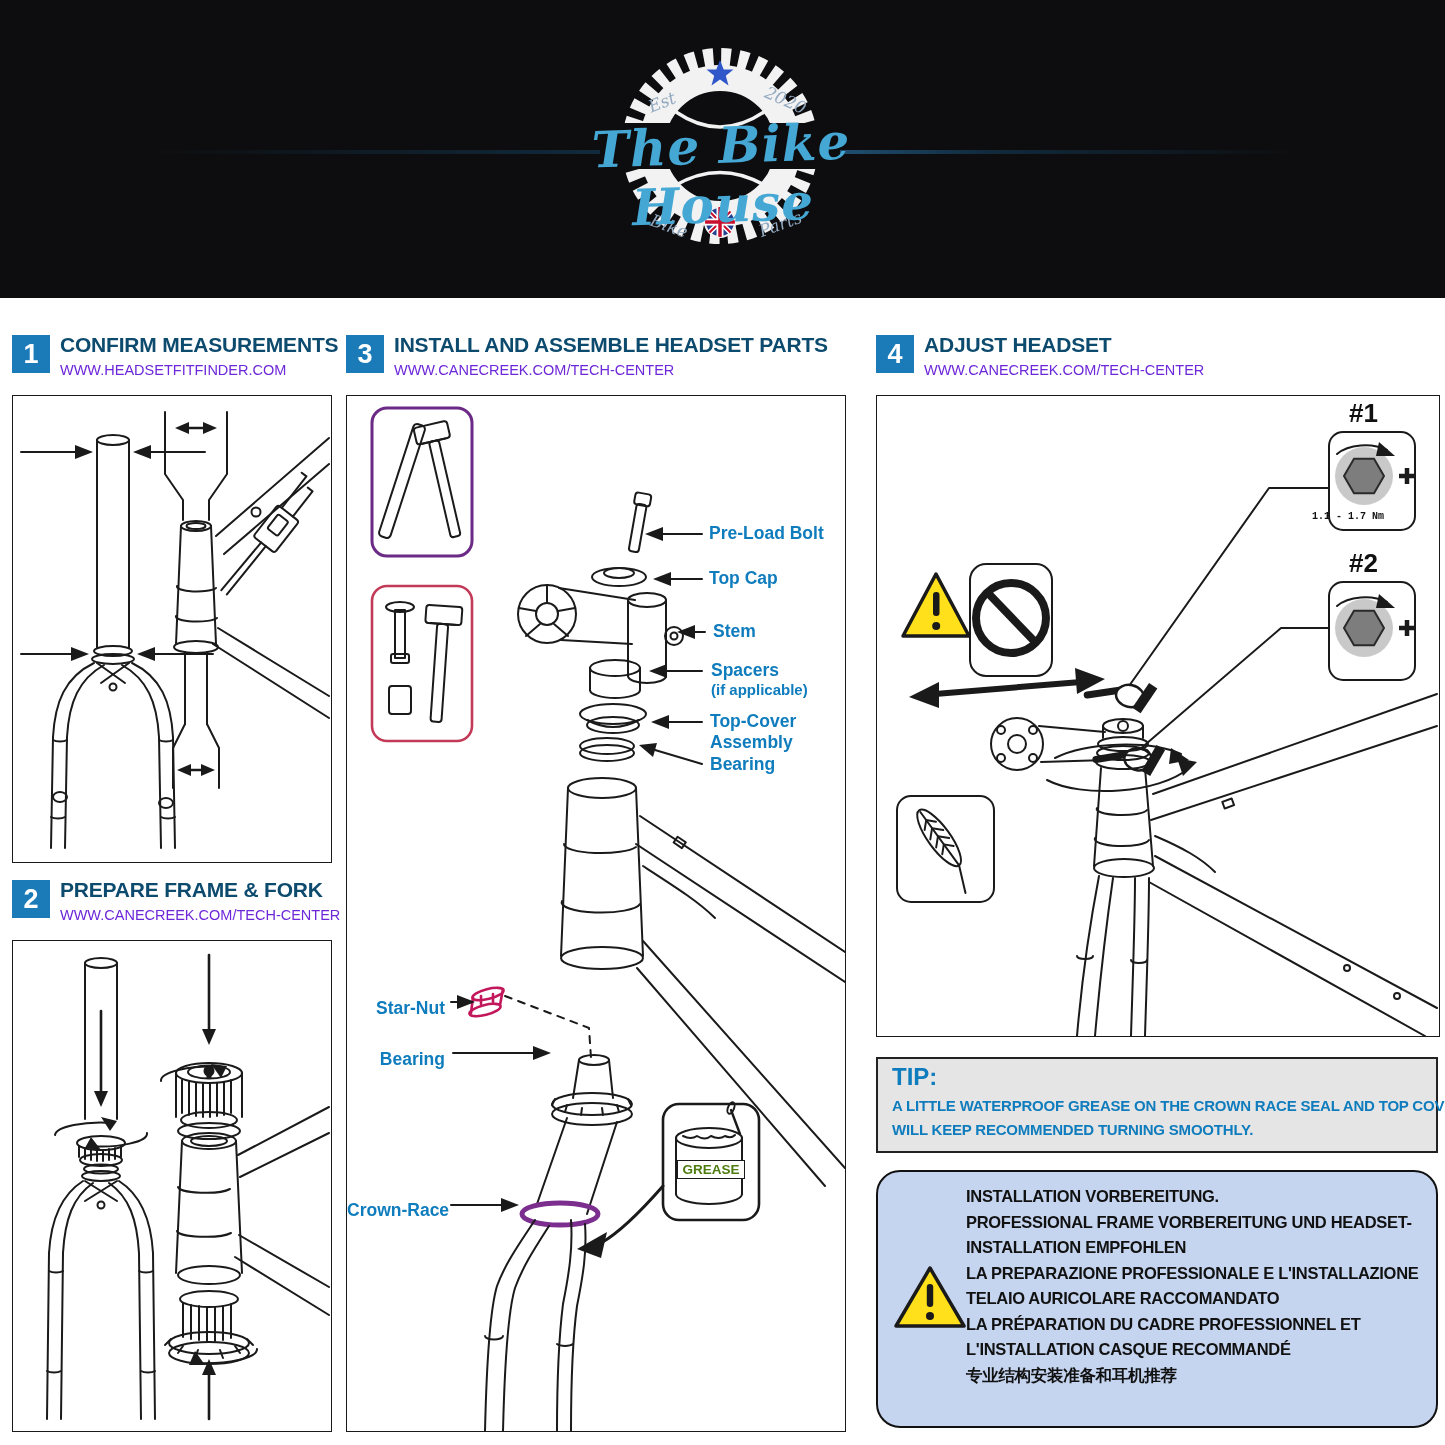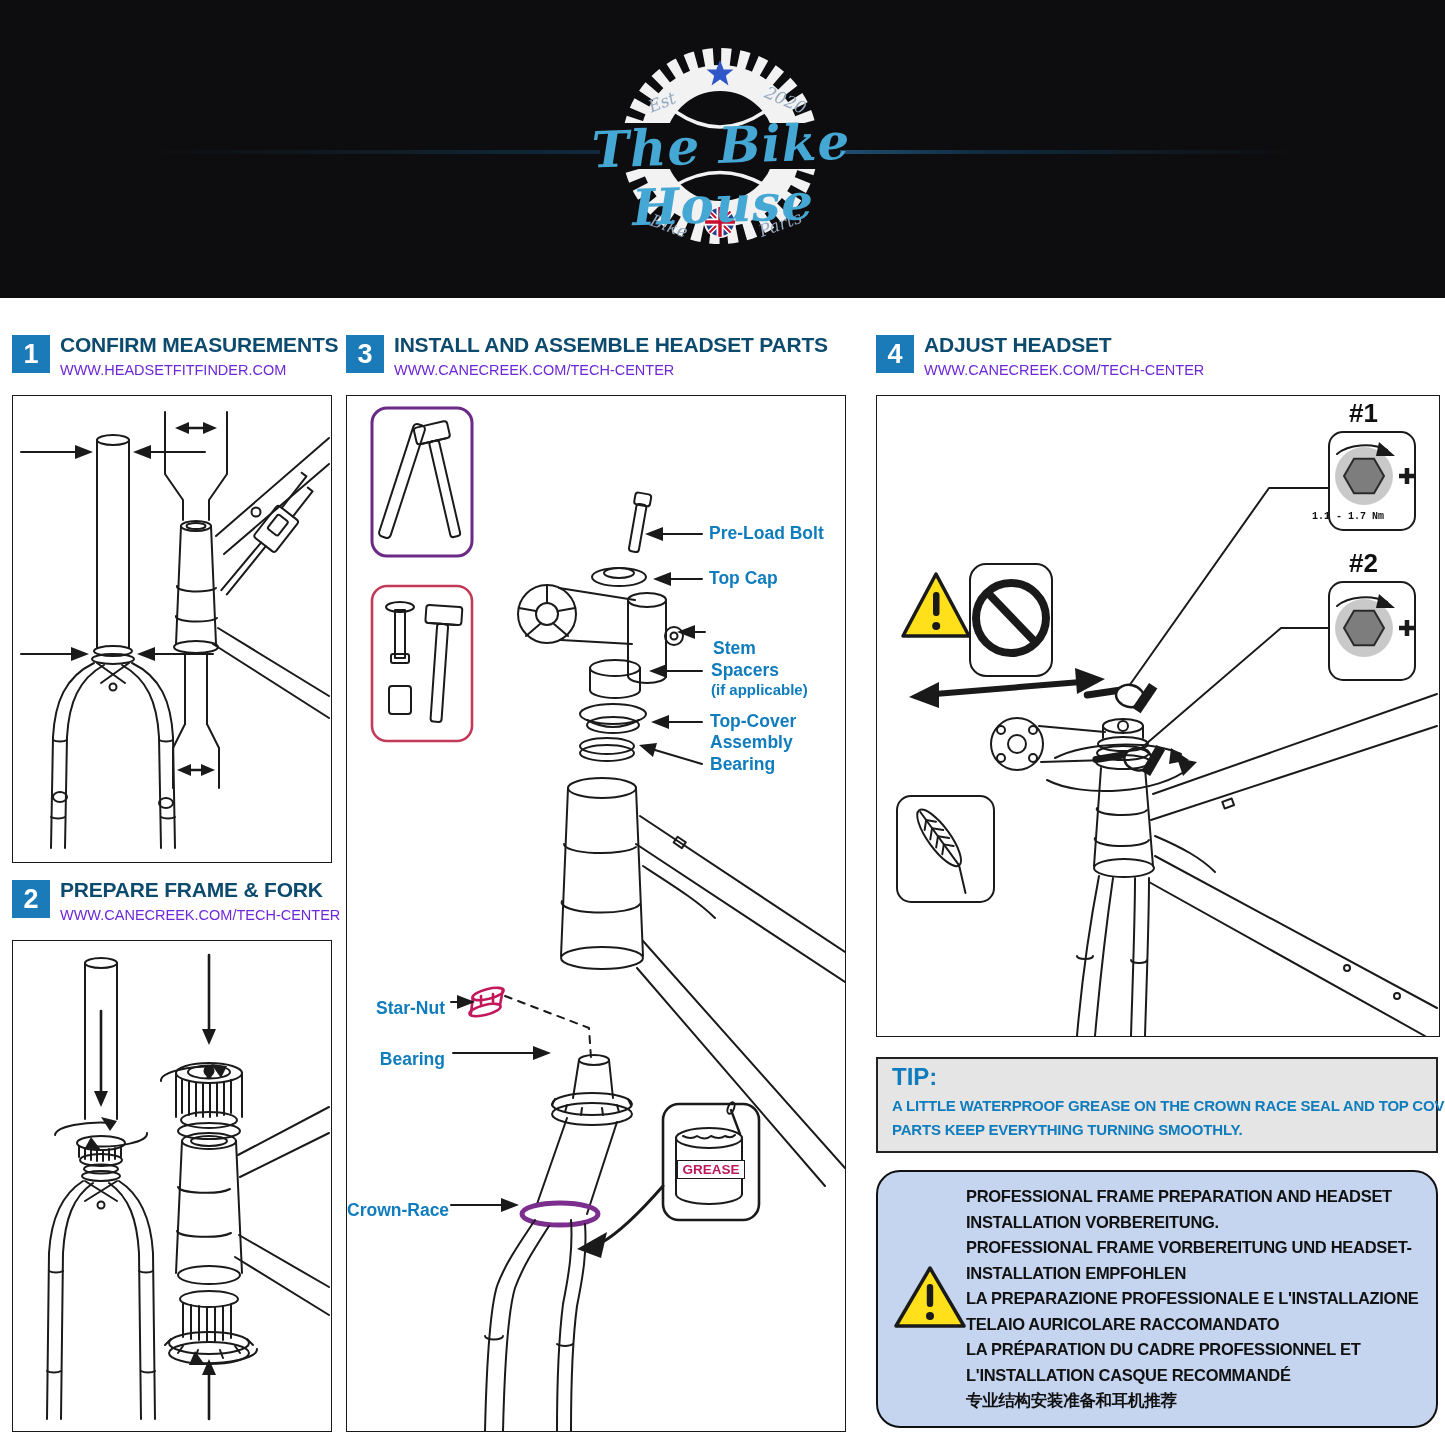--- a/index.html
+++ b/index.html
@@ -16,21 +16,21 @@
   .s-title{position:absolute;left:48px;top:0;font-weight:bold;font-size:21px;color:#0c4a6e;letter-spacing:-0.2px;white-space:nowrap;}
   .s-url{position:absolute;left:48px;top:29px;font-size:14.5px;color:#6d28d9;letter-spacing:0;white-space:nowrap;}
   
   .dbox{position:absolute;background:#fff;border:1.6px solid #1a1a1a;}
   svg{display:block;}
   .ln{stroke:#1a1a1a;stroke-width:2;fill:none;stroke-linecap:round;stroke-linejoin:round;}
   .ah{fill:#1a1a1a;stroke:none;}
   .lbl{position:absolute;color:var(--label-blue);font-size:17.5px;font-weight:bold;white-space:nowrap;}
   .lbl.small{font-size:15px;font-weight:bold;}
   .lbl.right-a{text-align:right;margin-top:6px;}
-  .grease-lbl{position:absolute;color:#be185d;font-weight:bold;font-size:13.5px;text-align:center;background:#fff;border:1px solid #1a1a1a;padding:1px 2px;}
+  .grease-lbl{position:absolute;color:#4d7c0f;font-weight:bold;font-size:13.5px;text-align:center;background:#fff;border:1px solid #1a1a1a;padding:1px 2px;}
   .hashnum{position:absolute;color:#111;font-weight:bold;font-size:26px;}
   .torque{position:absolute;color:#111;font-weight:bold;font-size:10px;white-space:nowrap;}
   
   .tipbox{position:absolute;left:876px;top:1057px;width:558px;height:92px;border:2.5px solid #222;background:#e5e5e5;}
   .tip-title{position:absolute;left:14px;top:4px;color:var(--label-blue);font-weight:bold;font-size:24px;}
   .tip-line{position:absolute;left:14px;color:var(--label-blue);font-weight:bold;font-size:15px;letter-spacing:-0.2px;white-space:nowrap;}
   
   .warnbox{position:absolute;left:876px;top:1170px;width:558px;height:254px;background:var(--warn-bg);border:2.5px solid #111;border-radius:24px;}
   .warn-tri{position:absolute;left:16px;top:92px;}
   .warn-text{position:absolute;left:88px;top:12px;right:10px;}
@@ -322,21 +322,21 @@
         <polygon class="ah" points="292,349 310,347 306,361"></polygon>
         <path class="ln" d="M104,606 H112 M106,657 H188 M104,809 H156" stroke-width="2.6"></path>
         <polygon class="ah" points="128,606 110,599 110,613"></polygon>
         <polygon class="ah" points="204,657 186,650 186,664"></polygon>
         <polygon class="ah" points="172,809 154,802 154,816"></polygon>
       </g>
     </svg>
 
     <div class="lbl" style="left:362px;top:127px;">Pre-Load Bolt</div>
     <div class="lbl" style="left:362px;top:172px;">Top Cap</div>
-    <div class="lbl" style="left:366px;top:225px;margin-top:17px;">Stem</div>
+    <div class="lbl" style="left:366px;top:225px;">Stem</div>
     <div class="lbl" style="left:364px;top:264px;">Spacers</div>
     <div class="lbl small" style="left:364px;top:285px;">(if applicable)</div>
     <div class="lbl" style="left:363px;top:315px;">Top-Cover</div>
     <div class="lbl" style="left:363px;top:336px;">Assembly</div>
     <div class="lbl" style="left:363px;top:358px;">Bearing</div>
     <div class="lbl right-a" style="left:4px;top:596px;width:94px;">Star-Nut</div>
     <div class="lbl right-a" style="left:4px;top:647px;width:94px;">Bearing</div>
     <div class="lbl right-a" style="left:0px;top:798px;width:98px;">Crown-Race</div>
     <div class="grease-lbl" style="left:330px;top:764px;width:62px;">GREASE</div>
   </div>
@@ -439,31 +439,30 @@
       <polygon class="ah" points="312,364 294,352 292,368"></polygon>
     </svg>
     <div class="hashnum" style="left:472px;top:2px;">#1</div>
     <div class="hashnum" style="left:472px;top:152px;">#2</div>
     <div class="torque" style="left:428px;top:115px;width:86px;text-align:center;font-family:Liberation Mono, monospace;">1.1 - 1.7 Nm</div>
   </div>
 
   <div class="tipbox">
     <div class="tip-title">TIP:</div>
     <div class="tip-line" style="top:38px;">A LITTLE WATERPROOF GREASE ON THE CROWN RACE SEAL AND TOP COVER SEAL</div>
-    <div class="tip-line" style="top:62px;">PARTS KEEP EVERYTHING TURNING SMOOTHLY.</div>
+    <div class="tip-line" style="top:62px;">WILL KEEP RECOMMENDED TURNING SMOOTHLY.</div>
   </div>
 
   <div class="warnbox">
     <svg class="warn-tri" width="72" height="66" viewBox="0 0 72 66">
       <polygon points="36,4 70,62 2,62" fill="var(--yellow)" stroke="#1a1a1a" stroke-width="3.5" stroke-linejoin="round"></polygon>
       <rect x="32.8" y="20" width="6.4" height="23" rx="3" fill="#1a1a1a"></rect>
       <circle cx="36" cy="52" r="4" fill="#1a1a1a"></circle>
     </svg>
     <div class="warn-text">
-      <div class="warn-line">PROFESSIONAL FRAME PREPARATION AND HEADSET</div>
       <div class="warn-line">INSTALLATION VORBEREITUNG.</div>
       <div class="warn-line">PROFESSIONAL FRAME VORBEREITUNG UND HEADSET-</div>
       <div class="warn-line">INSTALLATION EMPFOHLEN</div>
       <div class="warn-line">LA PREPARAZIONE PROFESSIONALE E L'INSTALLAZIONE</div>
       <div class="warn-line">TELAIO AURICOLARE RACCOMANDATO</div>
       <div class="warn-line">LA PRÉPARATION DU CADRE PROFESSIONNEL ET</div>
       <div class="warn-line">L'INSTALLATION CASQUE RECOMMANDÉ</div>
       <div class="warn-line">专业结构安装准备和耳机推荐</div>
     </div>
   </div>

